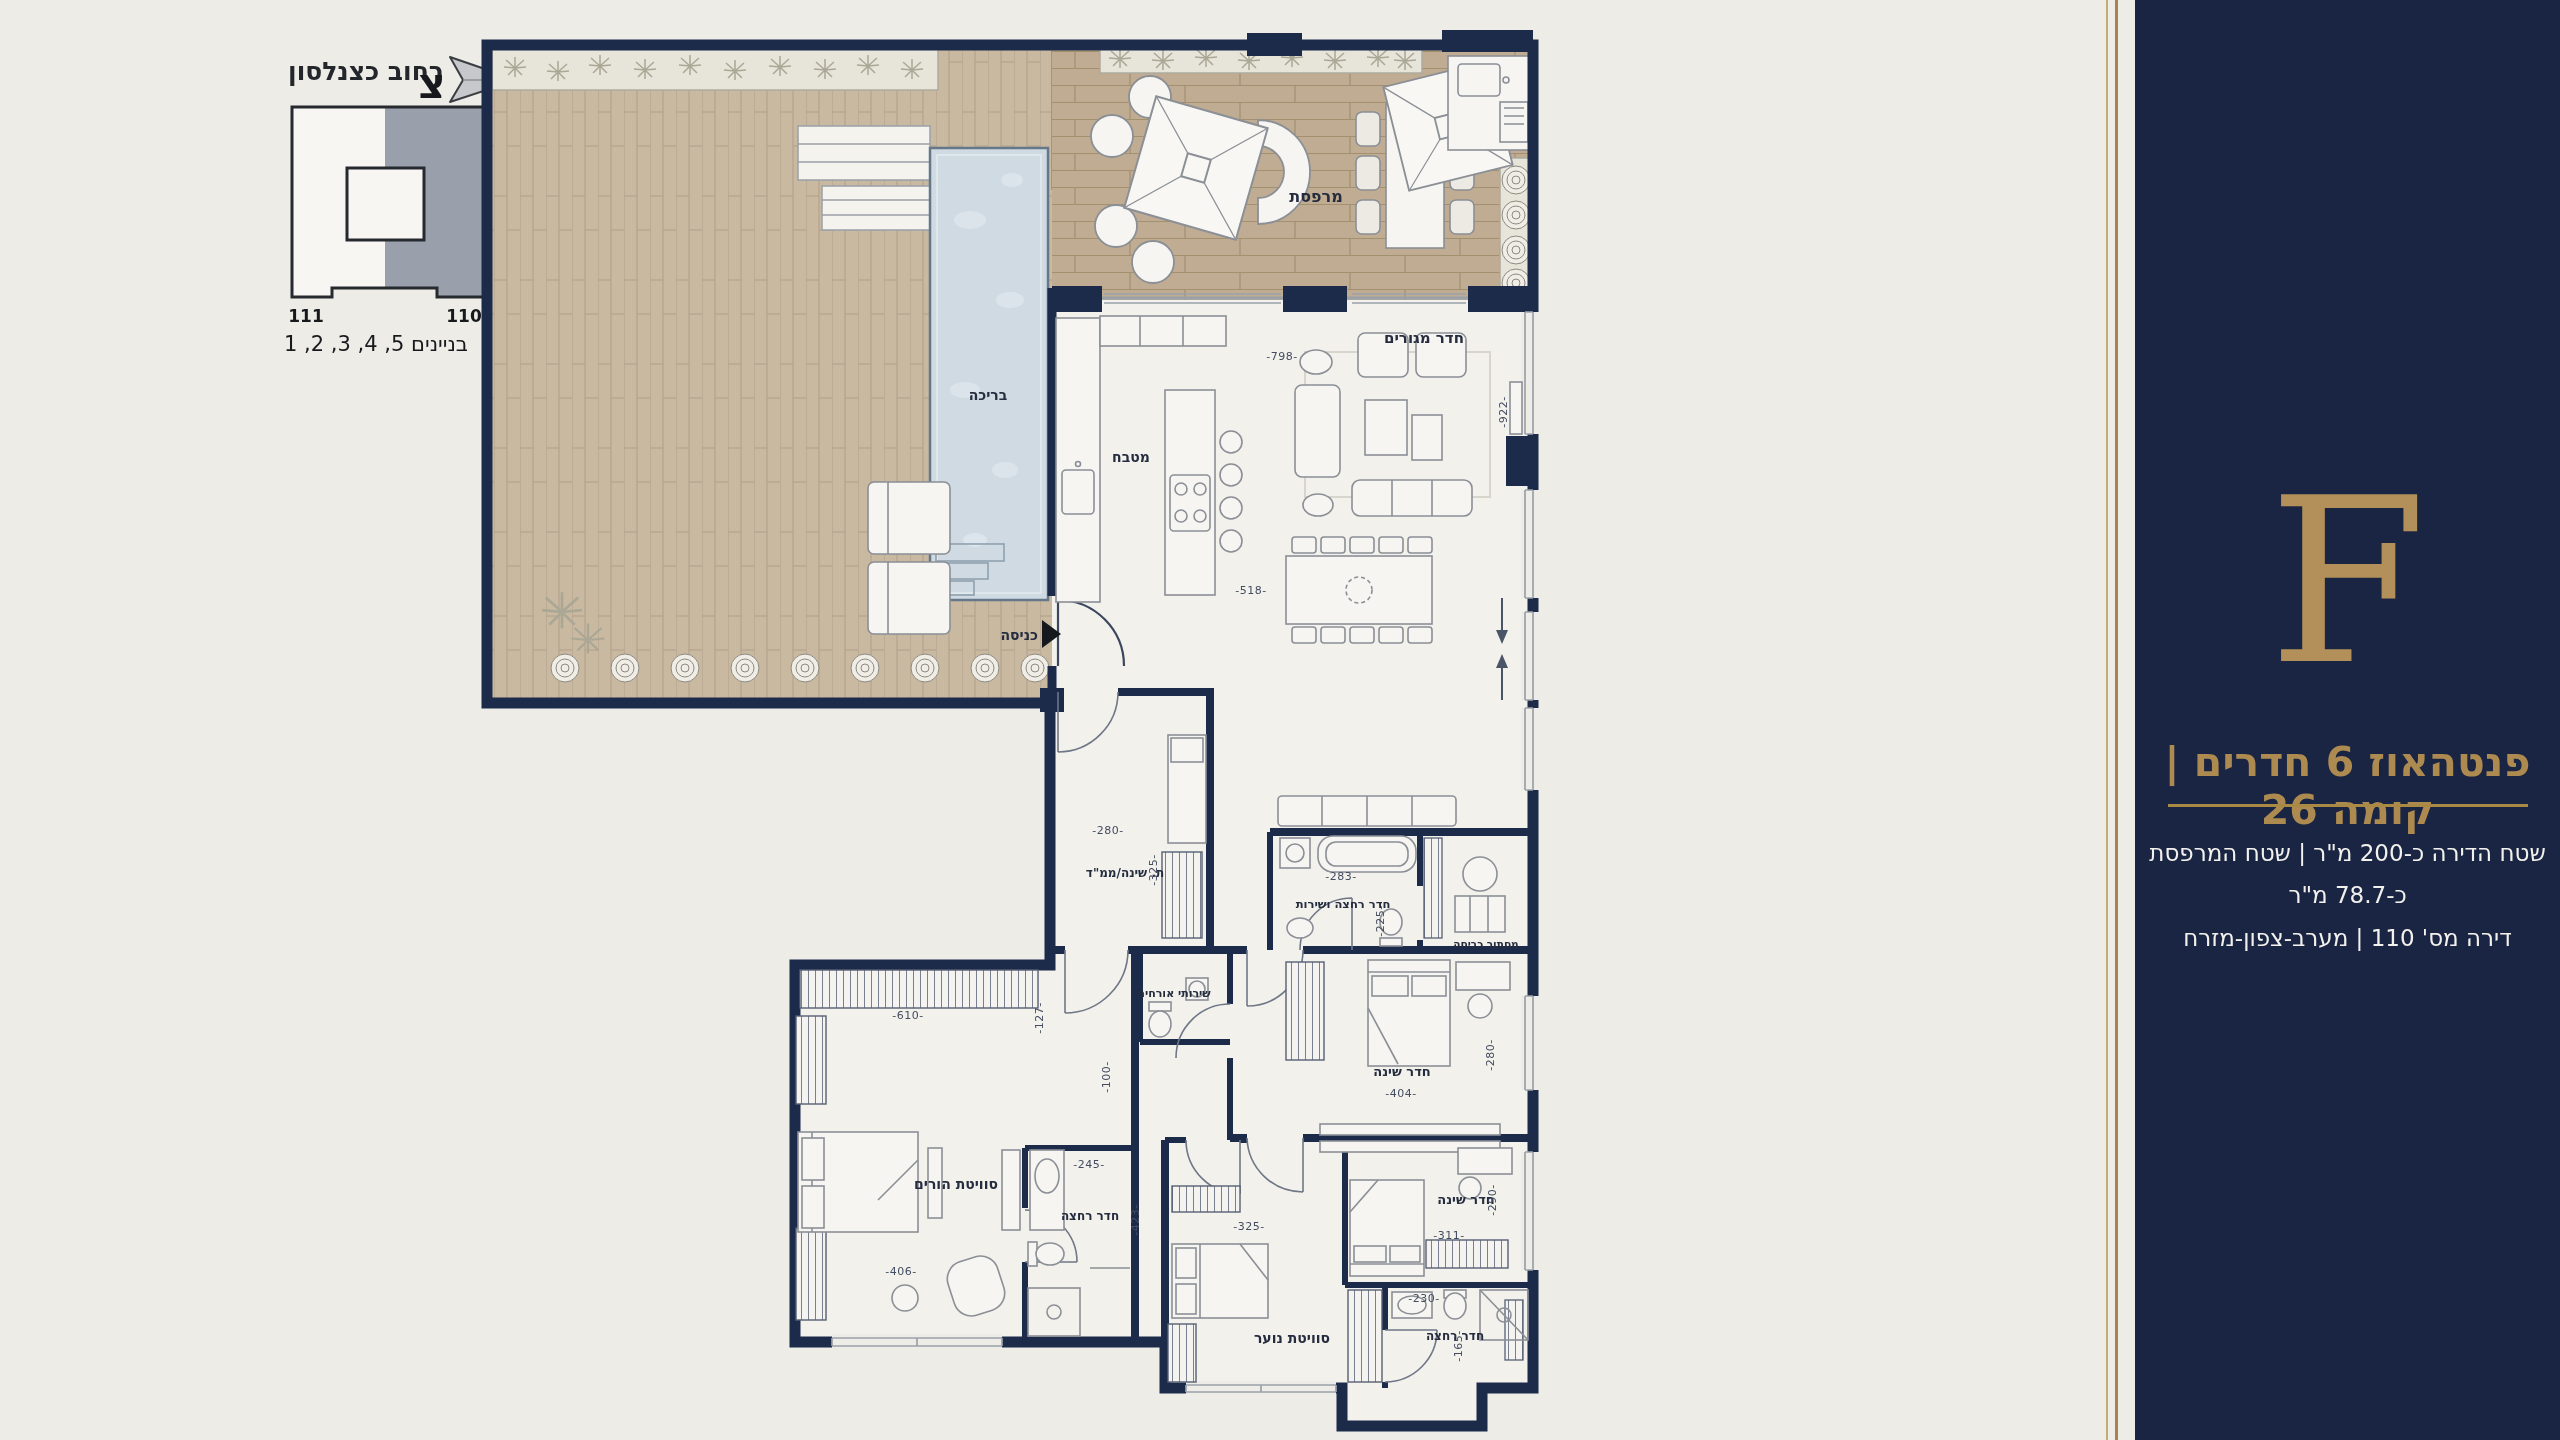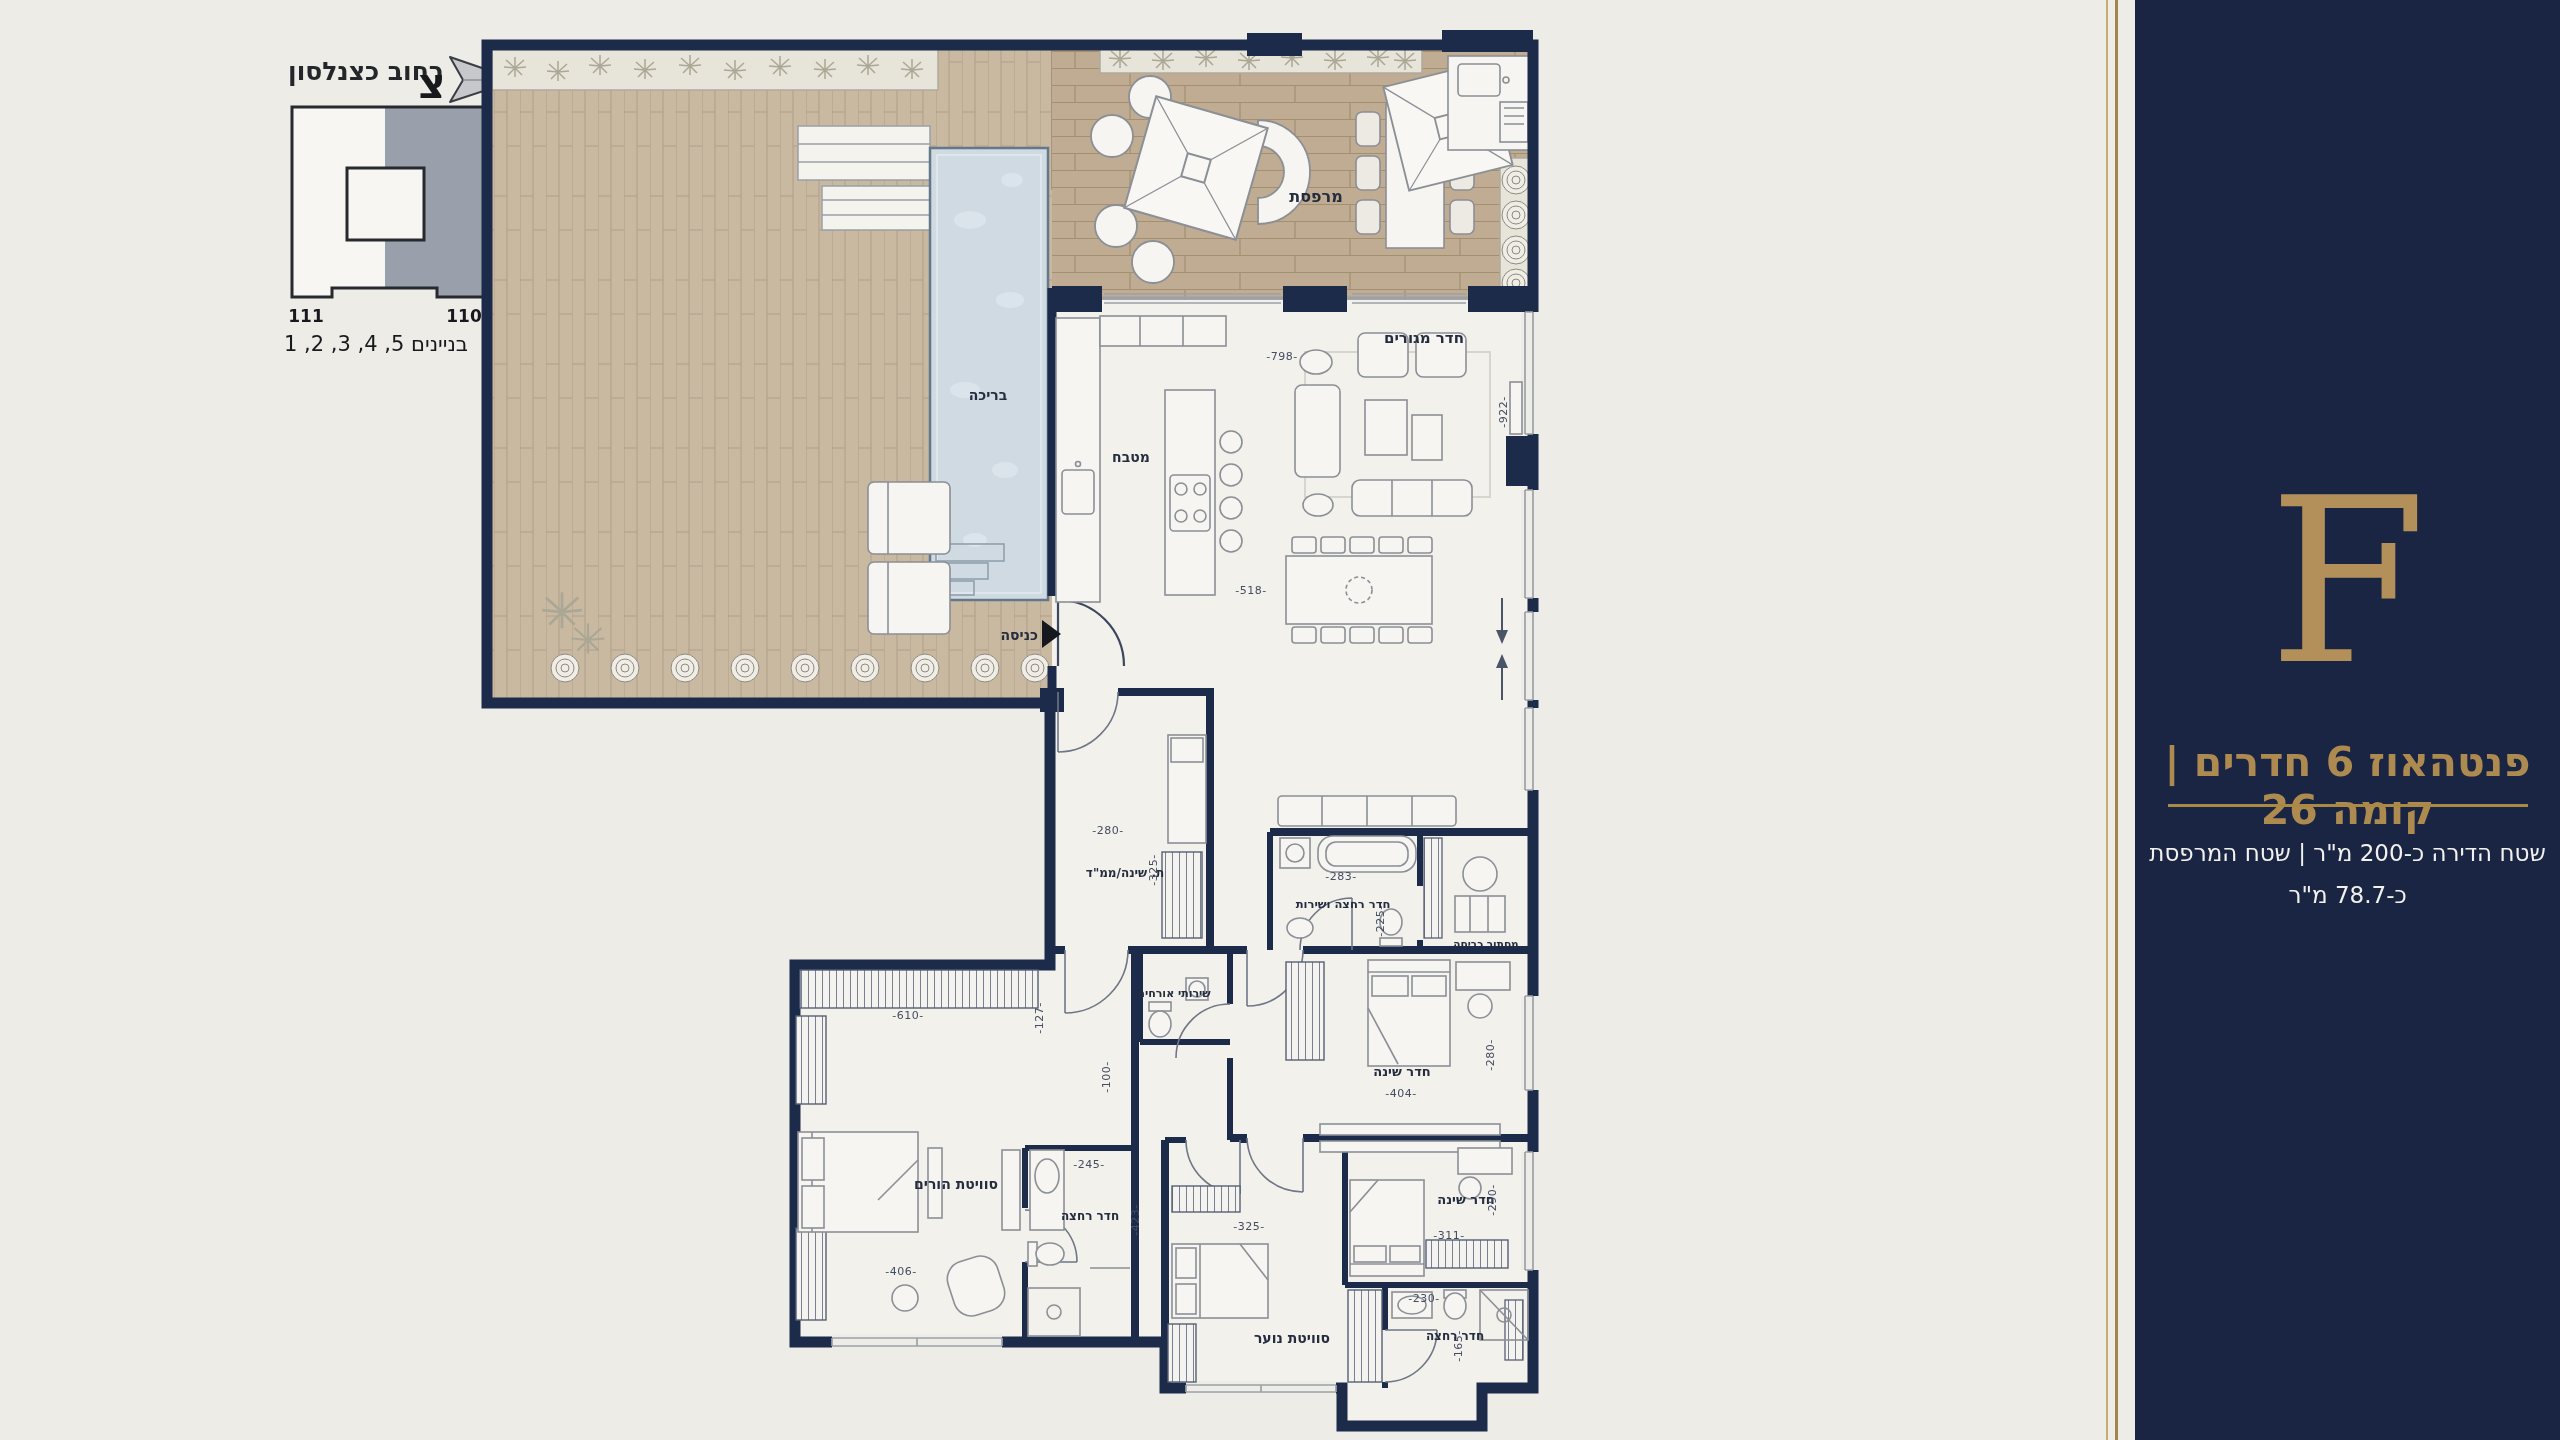--- a/index.html
+++ b/index.html
@@ -478,14 +478,15 @@
 </svg>
 
 <div class="rule-a"></div>
 <div class="rule-b"></div>
 <div class="sidebar">
   <div class="letter">F</div>
   <div class="title">פנטהאוז 6 חדרים | קומה 26</div>
   <div class="divider"></div>
   <div class="meta">
     <div>שטח הדירה כ-200 מ"ר | שטח המרפסת כ-78.7 מ"ר</div>
+    <div>דירה מס' 110 | מערב-צפון-מזרח</div>
   </div>
 </div>
 
 </body></html>

